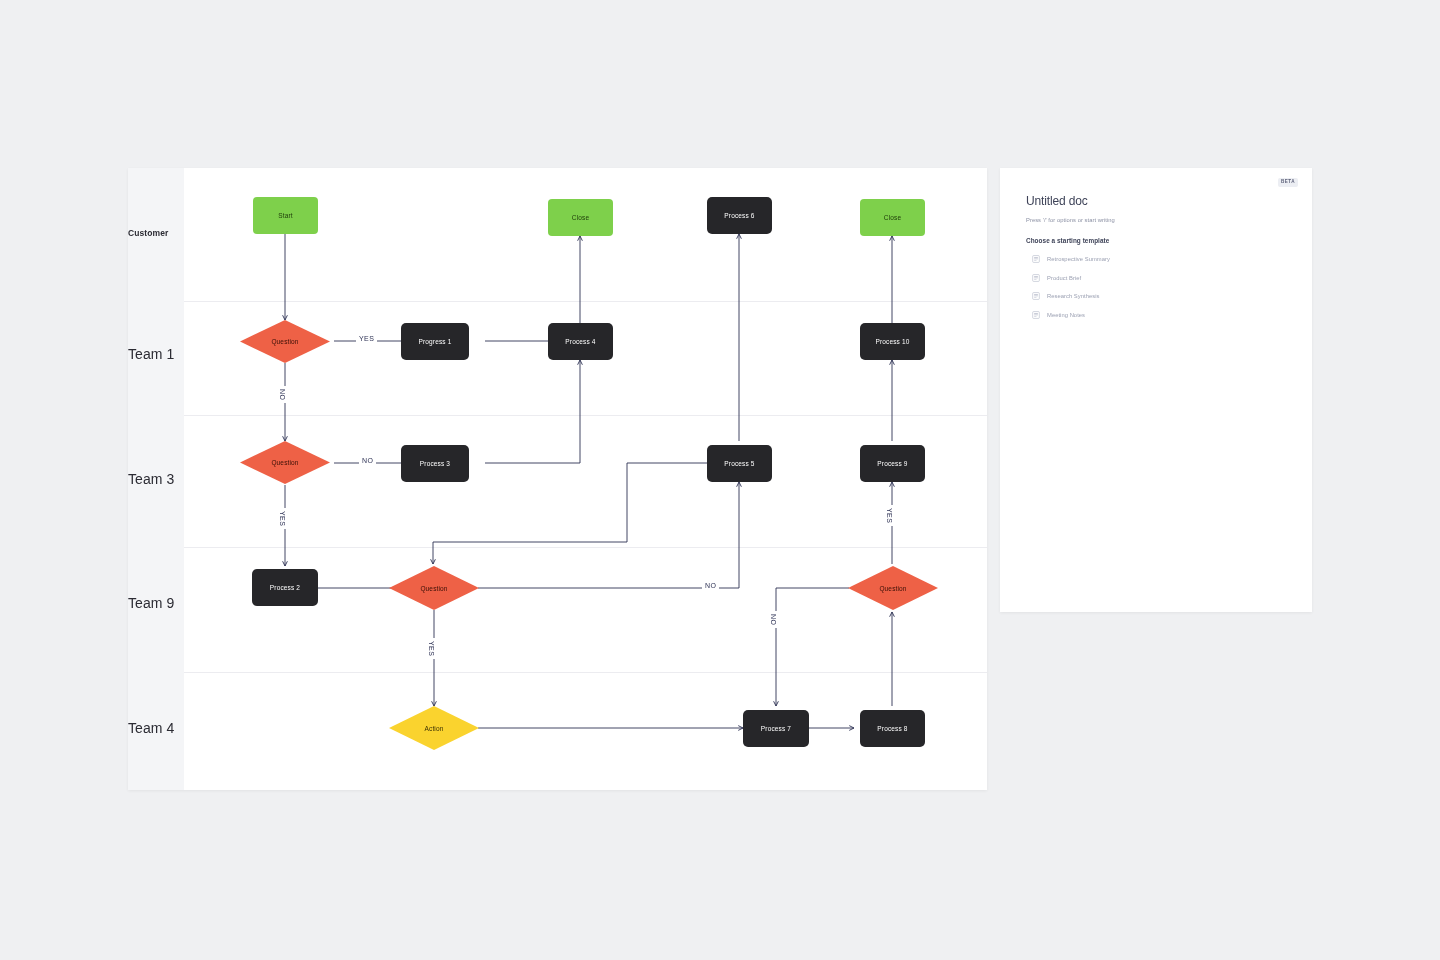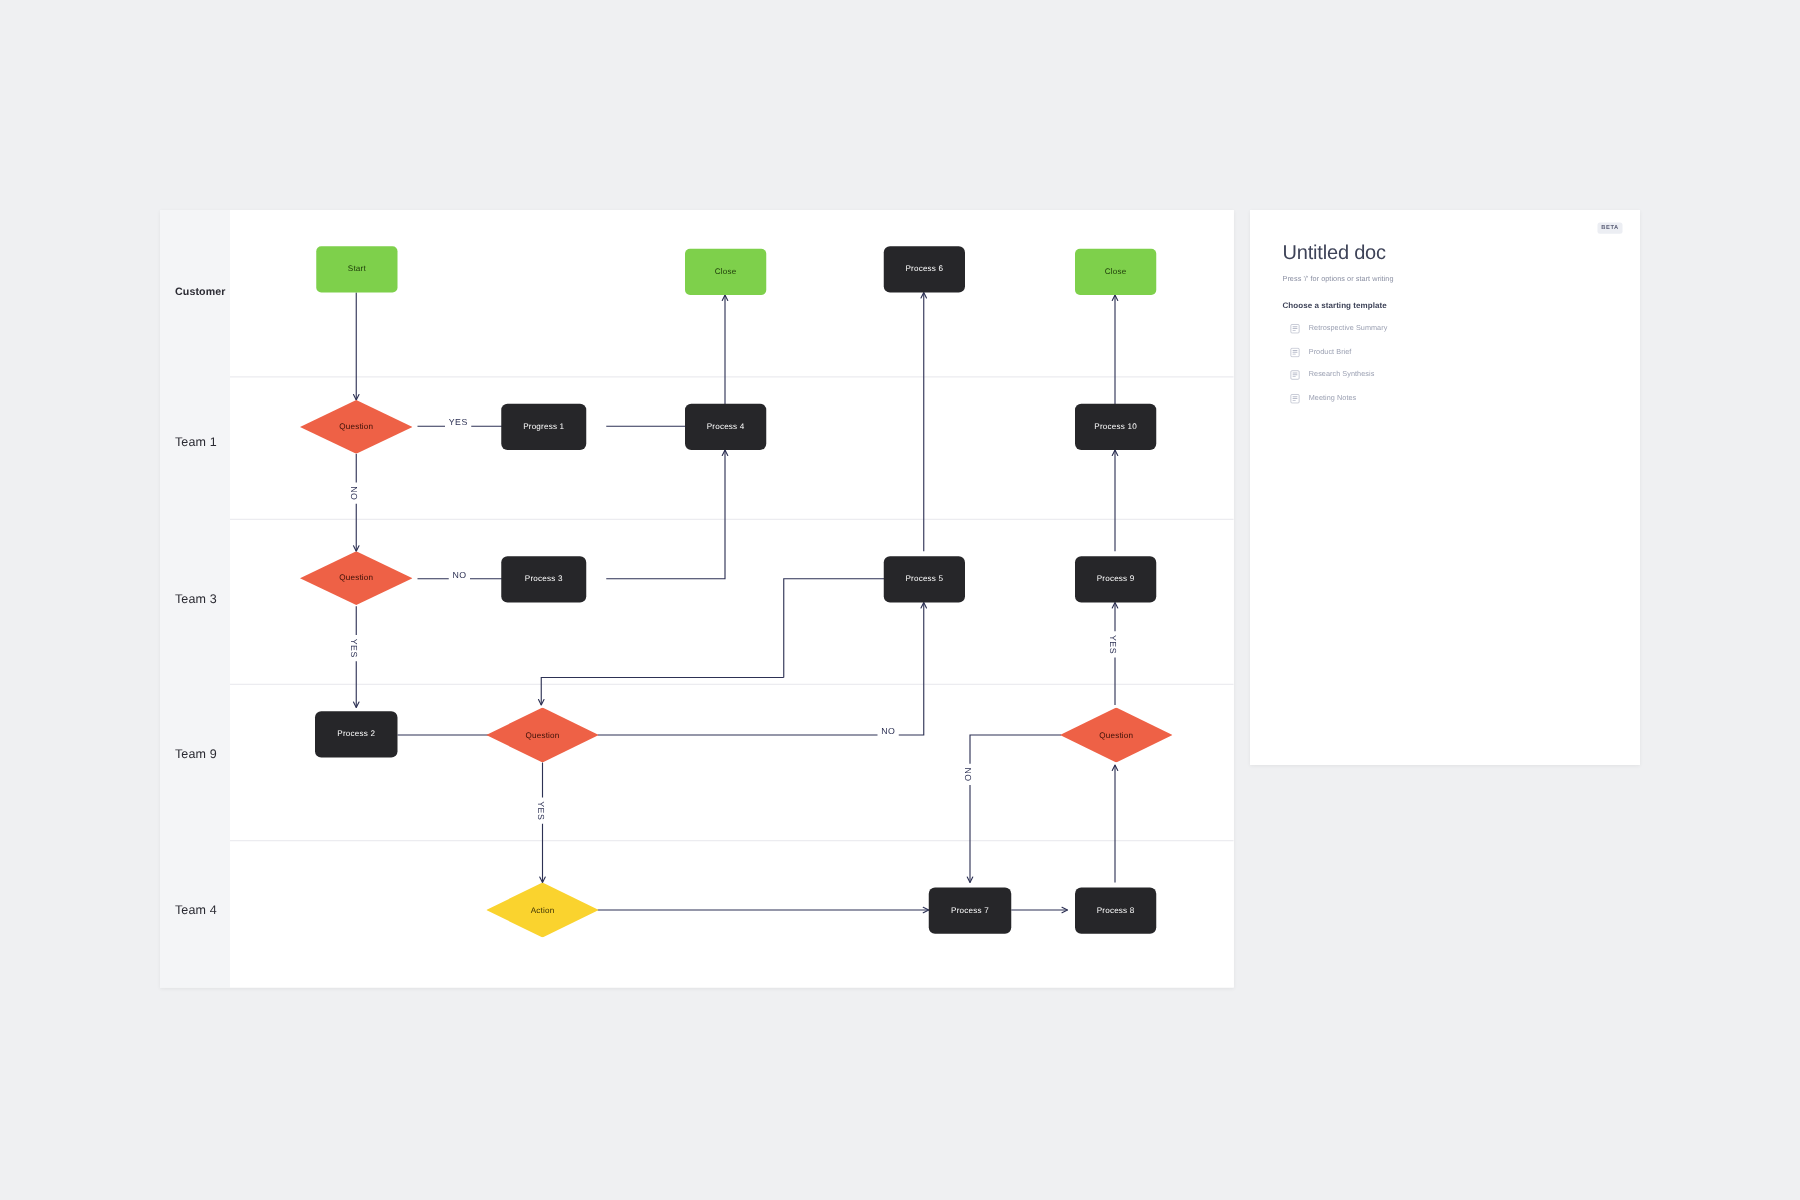--- a/index.html
+++ b/index.html
@@ -31,23 +31,23 @@
     background: #f4f5f7;
     position: relative;
   }
   .lane-head {
     position: absolute;
     left: 0; width: 56px;
     display: flex; align-items: center;
     color: #2b2b33;
     white-space: nowrap;
   }
-  .lane-head span { display: block; margin-left: 12px; }
+  .lane-head span { display: block; }
   .lane-head.customer { font-size: 8.5px; font-weight: 700; letter-spacing: .1px; }
-  .lane-head.team { font-size: 10px; font-weight: 400; letter-spacing: .1px; }
+  .lane-head.team { font-size: 14px; font-weight: 400; letter-spacing: .1px; }
 
   #canvas {
     position: relative;
     flex: 1 1 auto;
     background: #ffffff;
     overflow: hidden;
   }
   .lane-divider {
     position: absolute; left: 0; right: 0; height: 1px;
     background: #ececf0;
@@ -115,21 +115,21 @@
     font-size: 4.6px; font-weight: 700;
     letter-spacing: .45px;
     color: #5d6179;
     background: #eceef3;
     border-radius: 2px;
     padding: 2px 3px;
     line-height: 1;
   }
   #doc-inner { padding: 26px 22px 0 26px; }
   #doc-title {
-    font-size: 16px; font-weight: 400;
+    font-size: 12px; font-weight: 400;
     color: #3e4358; letter-spacing: -.15px;
     margin: 0 0 9px 0;
   }
   #doc-sub {
     font-size: 5.8px; color: #8b90a3;
     letter-spacing: .05px;
     margin: 0 0 14px 0;
   }
   #tmpl-title {
     font-size: 6.4px; font-weight: 700;

